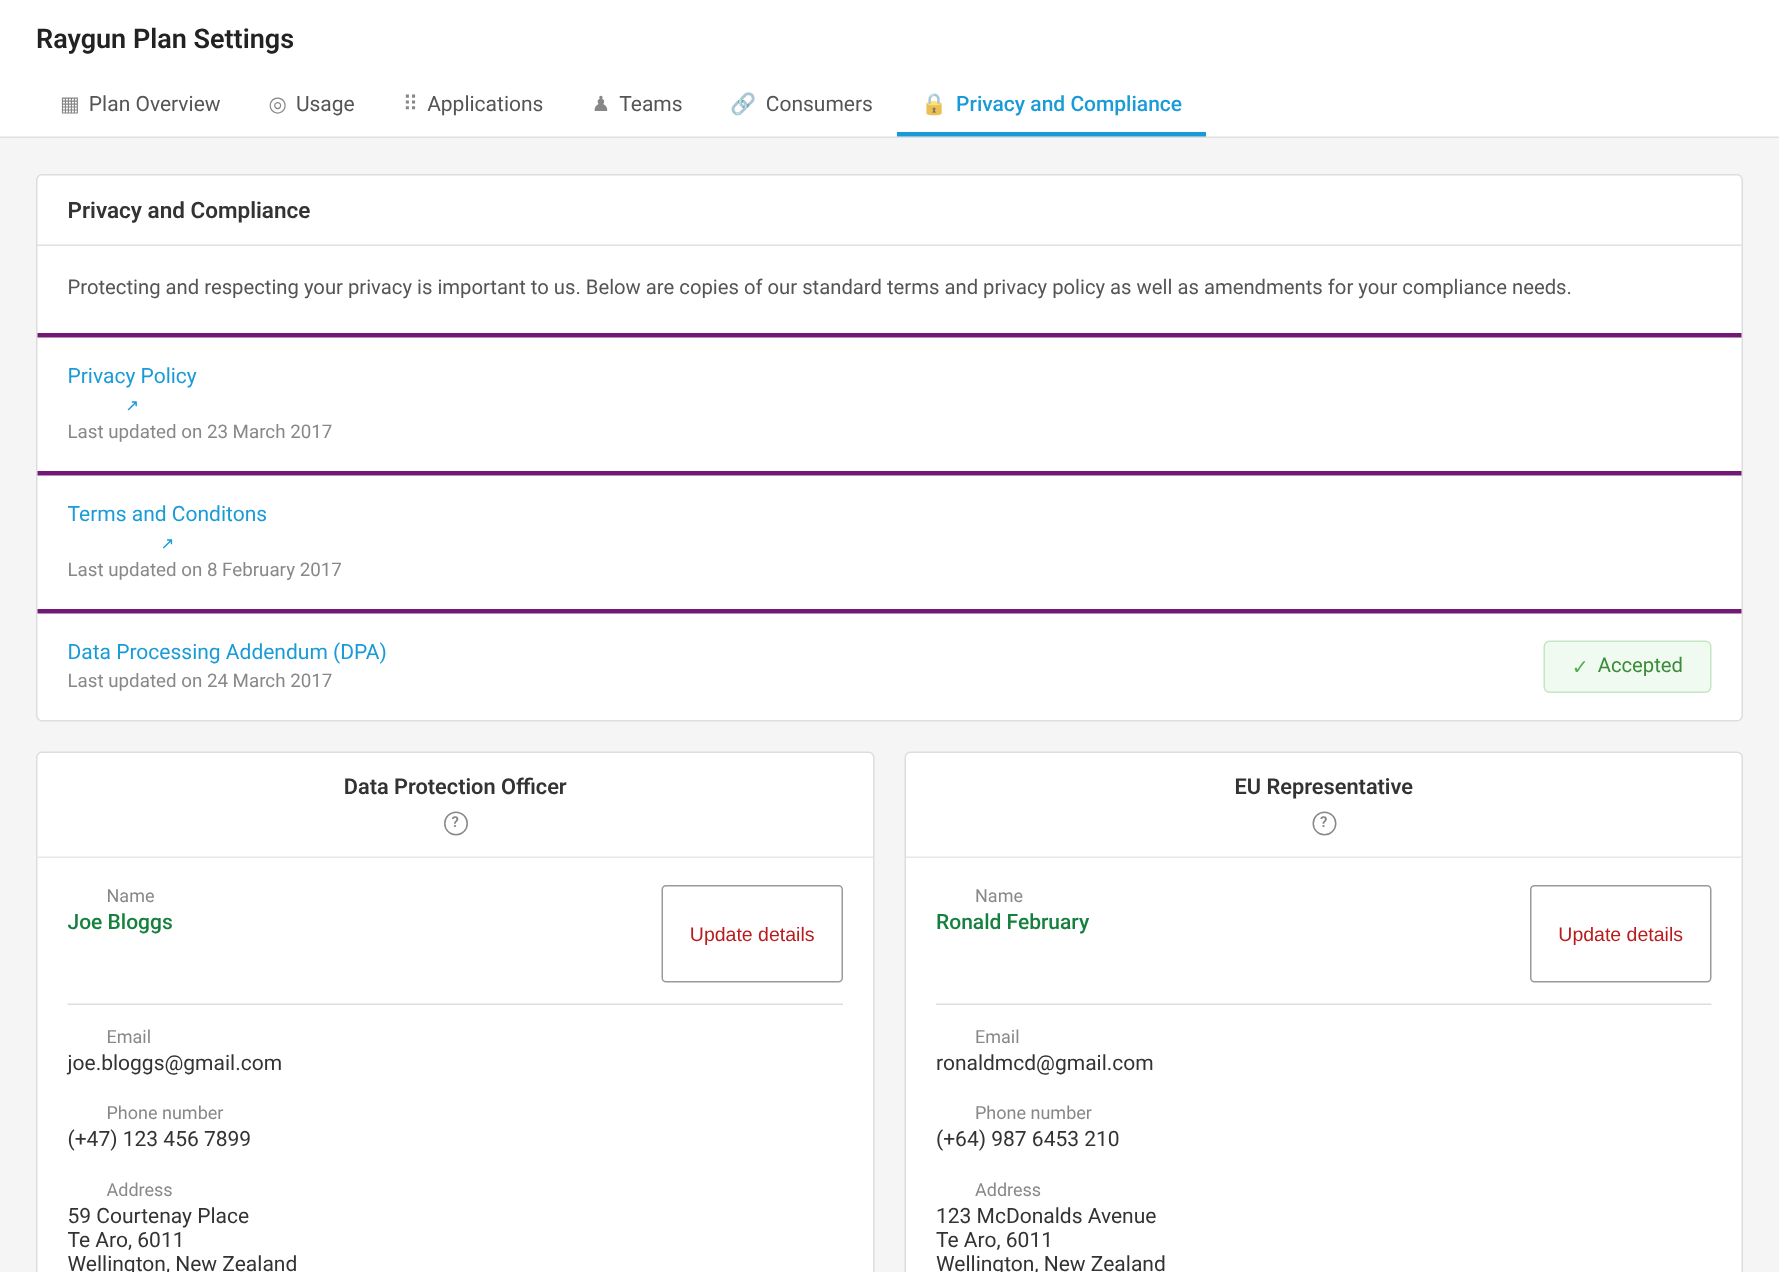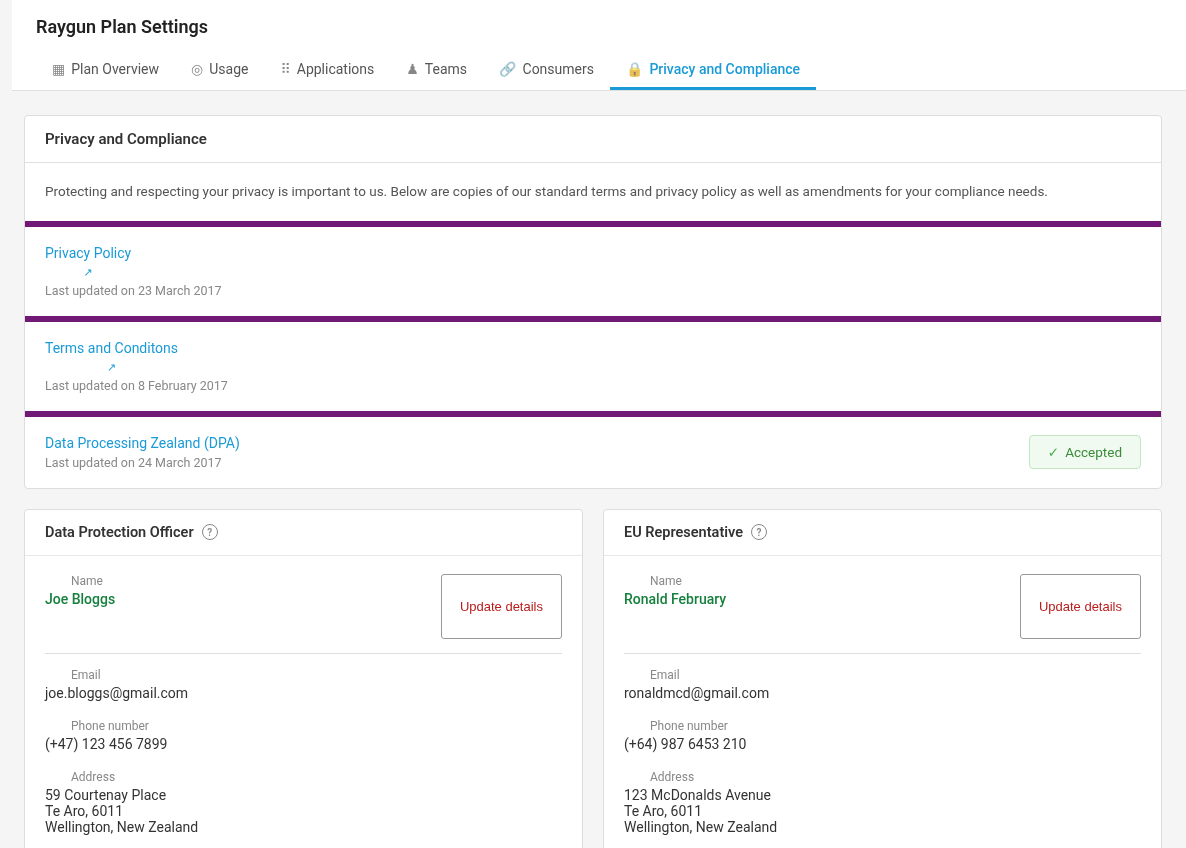--- a/index.html
+++ b/index.html
@@ -1,47 +1,47 @@
 <!DOCTYPE html>
 <html><head>
   <meta charset="utf-8">
   <style>
     * { box-sizing: border-box; margin: 0; padding: 0; }
     body { font-family: -apple-system, BlinkMacSystemFont, 'Segoe UI', Roboto, sans-serif; font-size: 14px; color: #333; background: #f5f5f5; }
     
-    .page-header { background: #fff; padding: 16px 24px 0; border-bottom: 1px solid #e0e0e0; margin-left: 12px; }
+    .page-header { background: #fff; padding: 16px 24px 0; border-bottom: 1px solid #e0e0e0; }
     .page-title { font-size: 18px; font-weight: 600; color: #222; margin-bottom: 14px; }
     
     .nav-tabs { display: flex; gap: 0; list-style: none; }
     .nav-tab { display: flex; align-items: center; gap: 6px; padding: 10px 16px; cursor: pointer; color: #555; font-size: 14px; border-bottom: 3px solid transparent; white-space: nowrap; }
     .nav-tab.active { color: #1a9bd7; border-bottom: 3px solid #1a9bd7; font-weight: 500; }
     .nav-tab .tab-icon { font-size: 14px; opacity: 0.7; }
     
     .page-content { padding: 24px; max-width: 1186px; }
     
     .card { background: #fff; border: 1px solid #ddd; border-radius: 4px; margin-bottom: 20px; }
     .card-header { padding: 14px 20px; border-bottom: 1px solid #e0e0e0; font-size: 15px; font-weight: 600; color: #333; }
     
-    .card-section { padding: 18px 20px; border-bottom: 6px solid #701a75; }
+    .card-section { padding: 18px 20px; border-bottom: 3px solid #701a75; }
     .card-section:last-child { border-bottom: none; }
     
     .description-text { color: #555; font-size: 13.5px; line-height: 1.6; }
     
     .link-title { color: #1a9bd7; font-size: 14px; text-decoration: none; display: inline-flex; align-items: center; gap: 5px; margin-bottom: 4px; flex-direction: column; }
     .link-icon { font-size: 11px; }
     .last-updated { color: #888; font-size: 12.5px; }
     
     .dpa-row { display: flex; justify-content: space-between; align-items: center; }
     .dpa-left { display: flex; flex-direction: column; }
     .accepted-badge { background: #f0faf0; border: 1px solid #c3e6c3; border-radius: 4px; padding: 8px 18px; color: #3a8c3a; font-size: 13.5px; display: flex; align-items: center; gap: 6px; }
     .check-icon { color: #4caf50; }
     
     .two-col { display: flex; gap: 20px; }
     .col-card { flex: 1; background: #fff; border: 1px solid #ddd; border-radius: 4px; }
-    .col-card-header { padding: 14px 20px; border-bottom: 1px solid #e8e8e8; font-size: 14.5px; font-weight: 600; color: #333; display: flex; align-items: center; gap: 8px; }
+    .col-card-header { padding: 14px 20px; border-bottom: 1px solid #e8e8e8; font-size: 14.5px; font-weight: 600; color: #333; display: flex; align-items: center; gap: 8px; flex-direction: column; }
     .col-card-body { padding: 18px 20px; }
     
     .field-group { margin-bottom: 18px; }
     .field-label { font-size: 12px; color: #888; margin-bottom: 3px; margin-left: 26px; }
     .field-value { font-size: 14px; color: #15803d; font-weight: 500; }
     .field-value-normal { font-size: 14px; color: #333; font-weight: 400; }
     .field-divider { border: none; border-top: 1px solid #ddd; margin: 14px 0; }
     
     .name-row { display: flex; justify-content: space-between; align-items: flex-start; }
     .update-btn { border: 1px solid #999; background: #fff; border-radius: 3px; padding: 24px 18px; font-size: 13px; color: #b91c1c; cursor: pointer; white-space: nowrap; }
@@ -105,21 +105,21 @@
         <span>Terms and Conditons</span>
         <span class="link-icon">↗</span>
       </a>
       <div class="last-updated">Last updated on 8 February 2017</div>
     </div>
 
     <div class="card-section">
       <div class="dpa-row">
         <div class="dpa-left">
           <a class="link-title">
-            <span>Data Processing Zealand (DPA)</span>
+            <span>Data Processing Addendum (DPA)</span>
           </a>
           <div class="last-updated">Last updated on 24 March 2017</div>
         </div>
         <div class="accepted-badge">
           <span class="check-icon">✓</span>
           <span>Accepted</span>
         </div>
       </div>
     </div>
   </div>

